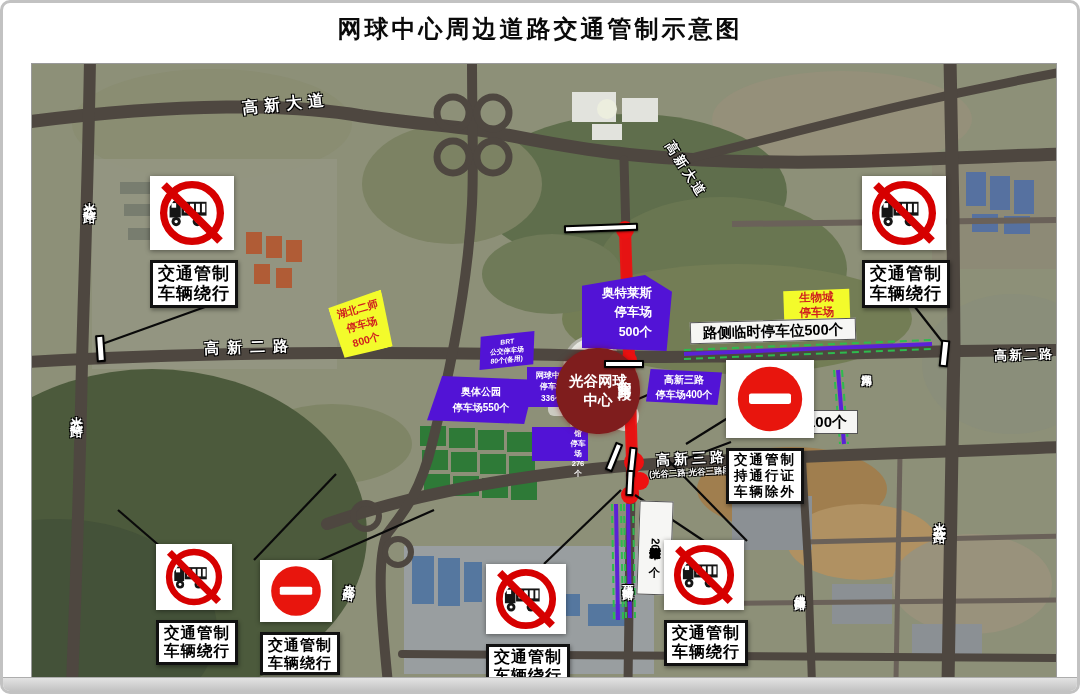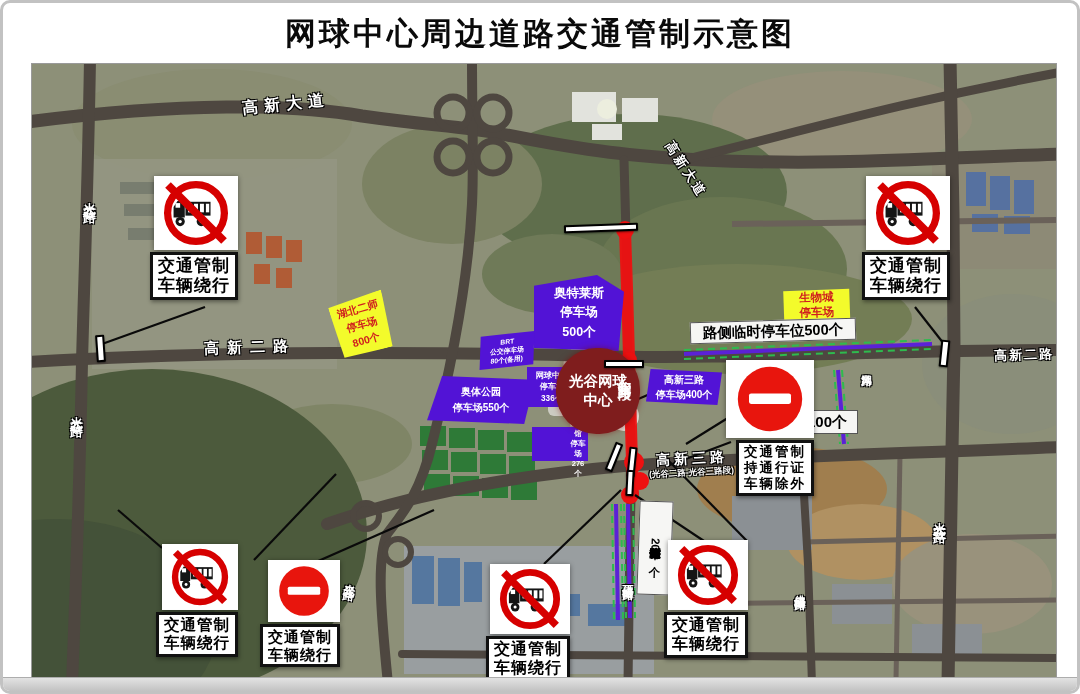--- a/index.html
+++ b/index.html
@@ -1,17 +1,17 @@
 <!DOCTYPE html>
 <html><head>
 <meta charset="utf-8">
 <style>
   html,body{margin:0;padding:0;background:#ffffff;font-family:"Liberation Sans","DejaVu Sans",sans-serif;}
   .stage{position:relative;width:1080px;height:694px;background:#fff;border:3px solid #c2c2c2;border-radius:10px;box-sizing:border-box;overflow:hidden;}
-  .title{position:absolute;top:10px;left:0;width:100%;text-align:center;font-size:31px;font-weight:900;color:#0a0a0a;letter-spacing:3px;}
+  .title{position:absolute;top:10px;left:0;width:100%;text-align:center;font-size:24px;font-weight:900;color:#0a0a0a;letter-spacing:3px;}
   .map-wrap{position:absolute;left:28px;top:60px;width:1024px;height:616px;border:1px solid #9a9a9a;background:#8d9078;}
   .map-base,.lines-overlay{position:absolute;left:0;top:0;}
   .lines-overlay{pointer-events:none;z-index:5;}
 
   
   .rlabel{position:absolute;z-index:6;color:#fff;font-weight:700;white-space:nowrap;
     text-shadow:-1px -1px 0 #000,1px -1px 0 #000,-1px 1px 0 #000,1px 1px 0 #000;}
   .rlabel.v{writing-mode:vertical-rl;}
 
   
@@ -25,21 +25,21 @@
     text-align:center;display:flex;align-items:center;justify-content:center;box-sizing:border-box;}
 
   .venue{position:absolute;z-index:6;background:#7f1d1d;color:#fff;font-weight:800;border-radius:48%;
     display:flex;align-items:center;justify-content:center;text-align:center;white-space:pre-line;
     box-shadow:0 0 6px rgba(120,0,0,.5);}
   .banner-text{position:absolute;z-index:7;writing-mode:vertical-rl;color:#fff;font-weight:700;letter-spacing:2px;}
 
   .barrier{position:absolute;z-index:7;background:#fff;border:2.5px solid #000;border-radius:1px;
     box-shadow:0 1px 2px rgba(0,0,0,.45);box-sizing:border-box;}
 
-  .sign{position:absolute;z-index:8;display:flex;flex-direction:column;align-items:flex-end;}
+  .sign{position:absolute;z-index:8;display:flex;flex-direction:column;align-items:flex-start;gap:8px;}
   .sign .icon-wrap{background:#fff;padding:4px 9px;box-shadow:0 1px 5px rgba(0,0,0,.45);}
   .sign .icon-wrap svg{display:block;}
   .sign .caption{background:#fff;border:3px solid #111;padding:1px 5px;font-weight:900;color:#000;
     text-align:center;white-space:pre-line;line-height:1.18;letter-spacing:1px;margin-top:2px;
     box-shadow:1px 2px 4px rgba(0,0,0,.4);}
   .frame-bottom{position:absolute;left:0;bottom:0;width:100%;height:13px;z-index:9;
     background:linear-gradient(#e3e3e3,#c2c2c2);border-top:1px solid #adadad;}
 </style>
 </head>
 <body>
@@ -237,21 +237,21 @@
     <div class="rlabel" style="left:624px;top:386px;font-size:14px;letter-spacing:4px;transform:rotate(-3deg);">高新三路</div>
     <div class="rlabel" style="left:617px;top:403px;font-size:8.5px;letter-spacing:0;transform:rotate(-3deg);">(光谷二路-光谷三路段)</div>
     <div class="rlabel v" style="left:48px;top:128px;font-size:13px;letter-spacing:3px;">光谷二路</div>
     <div class="rlabel v" style="left:35px;top:342px;font-size:13px;letter-spacing:3px;">光谷二路</div>
     <div class="rlabel v" style="left:310px;top:510px;font-size:12px;letter-spacing:2px;transform:rotate(8deg);">光谷二路</div>
     <div class="rlabel v" style="left:898px;top:448px;font-size:13px;letter-spacing:3px;">光谷三路</div>
     <div class="rlabel v" style="left:828px;top:302px;font-size:10.5px;letter-spacing:1px;">湖风路</div>
     <div class="rlabel v" style="left:588px;top:512px;font-size:11.5px;letter-spacing:1px;">佛祖岭一路</div>
     <div class="rlabel v" style="left:760px;top:522px;font-size:11.5px;letter-spacing:1px;">佛祖岭二路</div>
 
-    <div class="plabel" style="left:502px;top:211px;width:90px;height:76px;font-size:12.5px;line-height:1.55;clip-path:polygon(0 14%,70% 0,100% 22%,94% 100%,0 96%);">奥特莱斯
+    <div class="plabel" style="left:550px;top:211px;width:90px;height:76px;font-size:12.5px;line-height:1.55;clip-path:polygon(0 14%,70% 0,100% 22%,94% 100%,0 96%);text-align:right;">奥特莱斯
 停车场
 500个</div>
     <div class="plabel" style="left:448px;top:270px;width:54px;height:33px;font-size:6.8px;line-height:1.35;transform:rotate(-6deg) skewX(-8deg);">BRT
 公交停车场
 80个(备用)</div>
     <div class="plabel" style="left:395px;top:312px;width:108px;height:48px;font-size:10px;line-height:1.6;clip-path:polygon(14% 0,100% 8%,90% 100%,0 92%);">奥体公园
 停车场550个</div>
     <div class="plabel" style="left:495px;top:303px;width:50px;height:40px;font-size:8.2px;line-height:1.35;">网球中心
 停车场
 336个</div>

